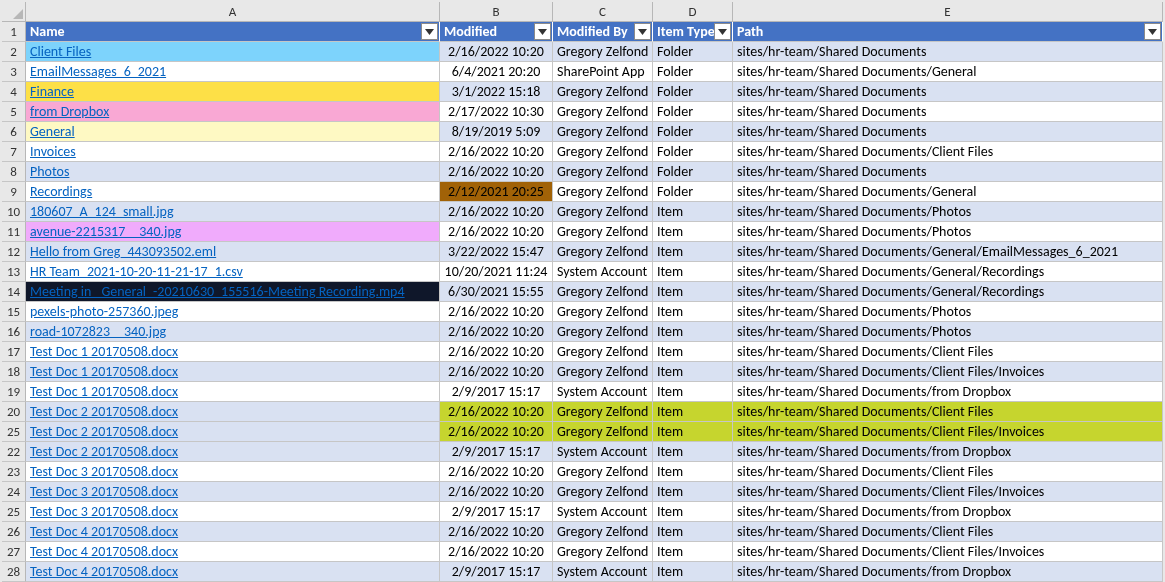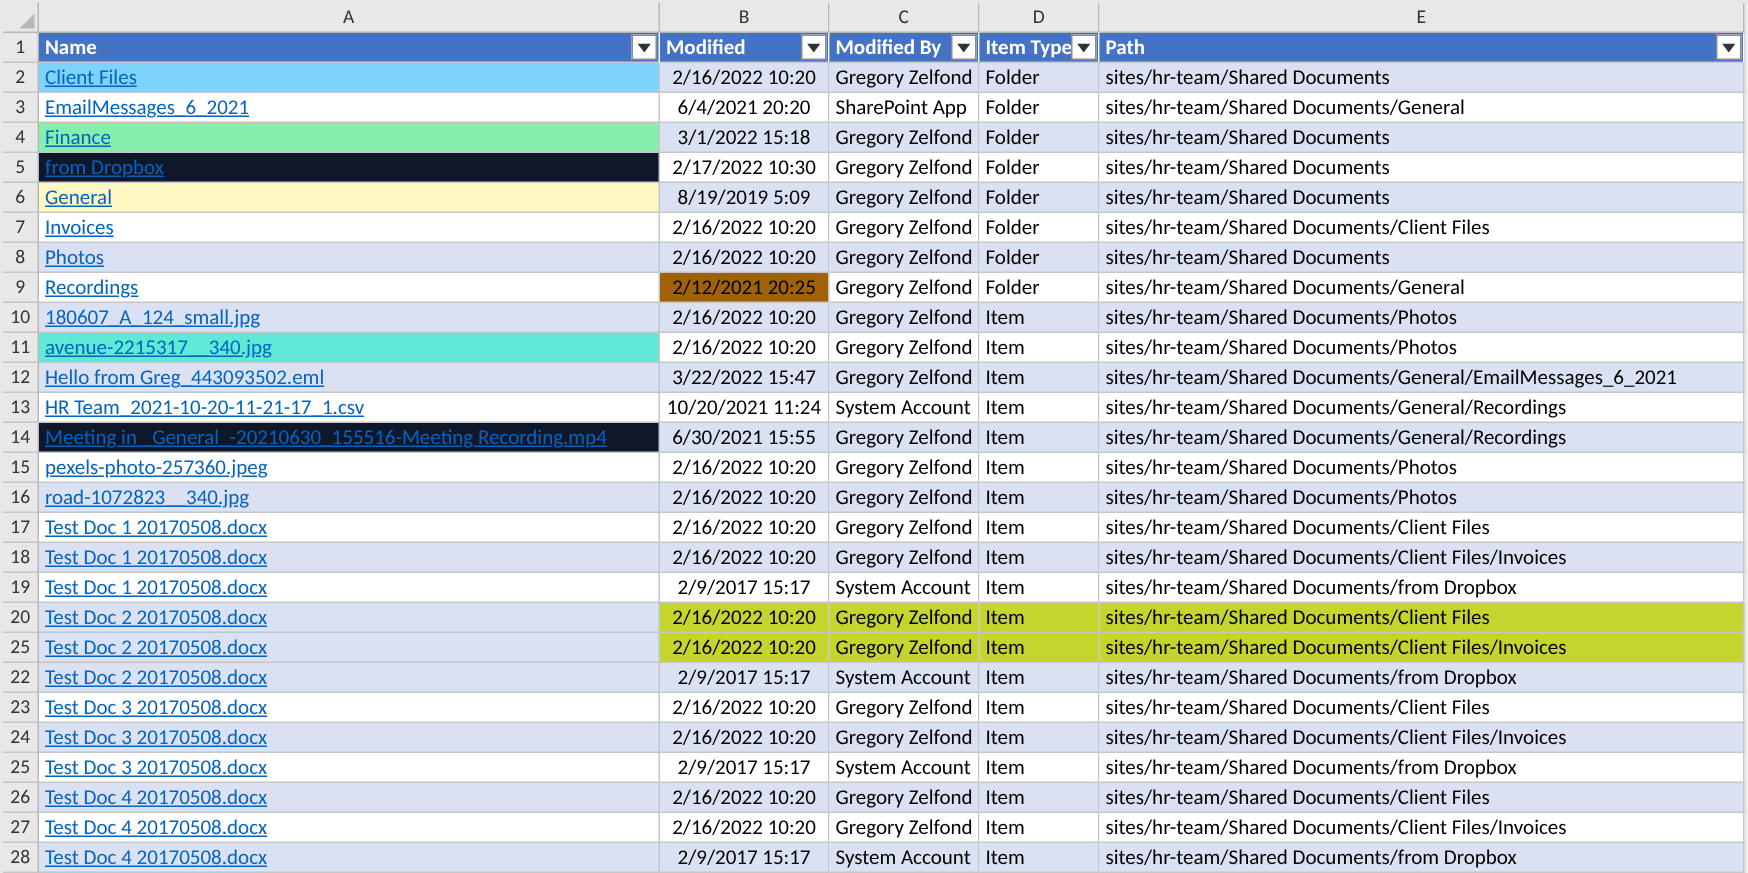--- a/index.html
+++ b/index.html
@@ -138,27 +138,27 @@
     <div class="cell" style="background:#d9e1f2">Gregory Zelfond</div>
     <div class="cell" style="background:#d9e1f2">Folder</div>
     <div class="cell" style="background:#d9e1f2">sites/hr-team/Shared Documents</div>
     <div class="rowhdr">3</div>
     <div class="cell link col-a row-odd" style="background:#ffffff">EmailMessages_6_2021</div>
     <div class="cell right" style="background:#ffffff">6/4/2021 20:20</div>
     <div class="cell" style="background:#ffffff">SharePoint App</div>
     <div class="cell" style="background:#ffffff">Folder</div>
     <div class="cell" style="background:#ffffff">sites/hr-team/Shared Documents/General</div>
     <div class="rowhdr">4</div>
-    <div class="cell link col-a row-even" style="background:#86efac">Finance</div>
+    <div class="cell link col-a row-even" style="background:#fde047">Finance</div>
     <div class="cell right" style="background:#d9e1f2">3/1/2022 15:18</div>
     <div class="cell" style="background:#d9e1f2">Gregory Zelfond</div>
     <div class="cell" style="background:#d9e1f2">Folder</div>
     <div class="cell" style="background:#d9e1f2">sites/hr-team/Shared Documents</div>
     <div class="rowhdr">5</div>
-    <div class="cell link col-a row-odd" style="background:#0f172a">from Dropbox</div>
+    <div class="cell link col-a row-odd" style="background:#f9a8d4">from Dropbox</div>
     <div class="cell right" style="background:#ffffff">2/17/2022 10:30</div>
     <div class="cell" style="background:#ffffff">Gregory Zelfond</div>
     <div class="cell" style="background:#ffffff">Folder</div>
     <div class="cell" style="background:#ffffff">sites/hr-team/Shared Documents</div>
     <div class="rowhdr">6</div>
     <div class="cell link col-a row-even" style="background:#fef9c3">General</div>
     <div class="cell right" style="background:#d9e1f2">8/19/2019 5:09</div>
     <div class="cell" style="background:#d9e1f2">Gregory Zelfond</div>
     <div class="cell" style="background:#d9e1f2">Folder</div>
     <div class="cell" style="background:#d9e1f2">sites/hr-team/Shared Documents</div>
@@ -180,21 +180,21 @@
     <div class="cell" style="background:#ffffff">Gregory Zelfond</div>
     <div class="cell" style="background:#ffffff">Folder</div>
     <div class="cell" style="background:#ffffff">sites/hr-team/Shared Documents/General</div>
     <div class="rowhdr">10</div>
     <div class="cell link col-a row-even" style="background:#d9e1f2">180607_A_124_small.jpg</div>
     <div class="cell right" style="background:#d9e1f2">2/16/2022 10:20</div>
     <div class="cell" style="background:#d9e1f2">Gregory Zelfond</div>
     <div class="cell" style="background:#d9e1f2">Item</div>
     <div class="cell" style="background:#d9e1f2">sites/hr-team/Shared Documents/Photos</div>
     <div class="rowhdr">11</div>
-    <div class="cell link col-a row-odd" style="background:#5eead4">avenue-2215317__340.jpg</div>
+    <div class="cell link col-a row-odd" style="background:#f0abfc">avenue-2215317__340.jpg</div>
     <div class="cell right" style="background:#ffffff">2/16/2022 10:20</div>
     <div class="cell" style="background:#ffffff">Gregory Zelfond</div>
     <div class="cell" style="background:#ffffff">Item</div>
     <div class="cell" style="background:#ffffff">sites/hr-team/Shared Documents/Photos</div>
     <div class="rowhdr">12</div>
     <div class="cell link col-a row-even" style="background:#d9e1f2">Hello from Greg_443093502.eml</div>
     <div class="cell right" style="background:#d9e1f2">3/22/2022 15:47</div>
     <div class="cell" style="background:#d9e1f2">Gregory Zelfond</div>
     <div class="cell" style="background:#d9e1f2">Item</div>
     <div class="cell" style="background:#d9e1f2">sites/hr-team/Shared Documents/General/EmailMessages_6_2021</div>

